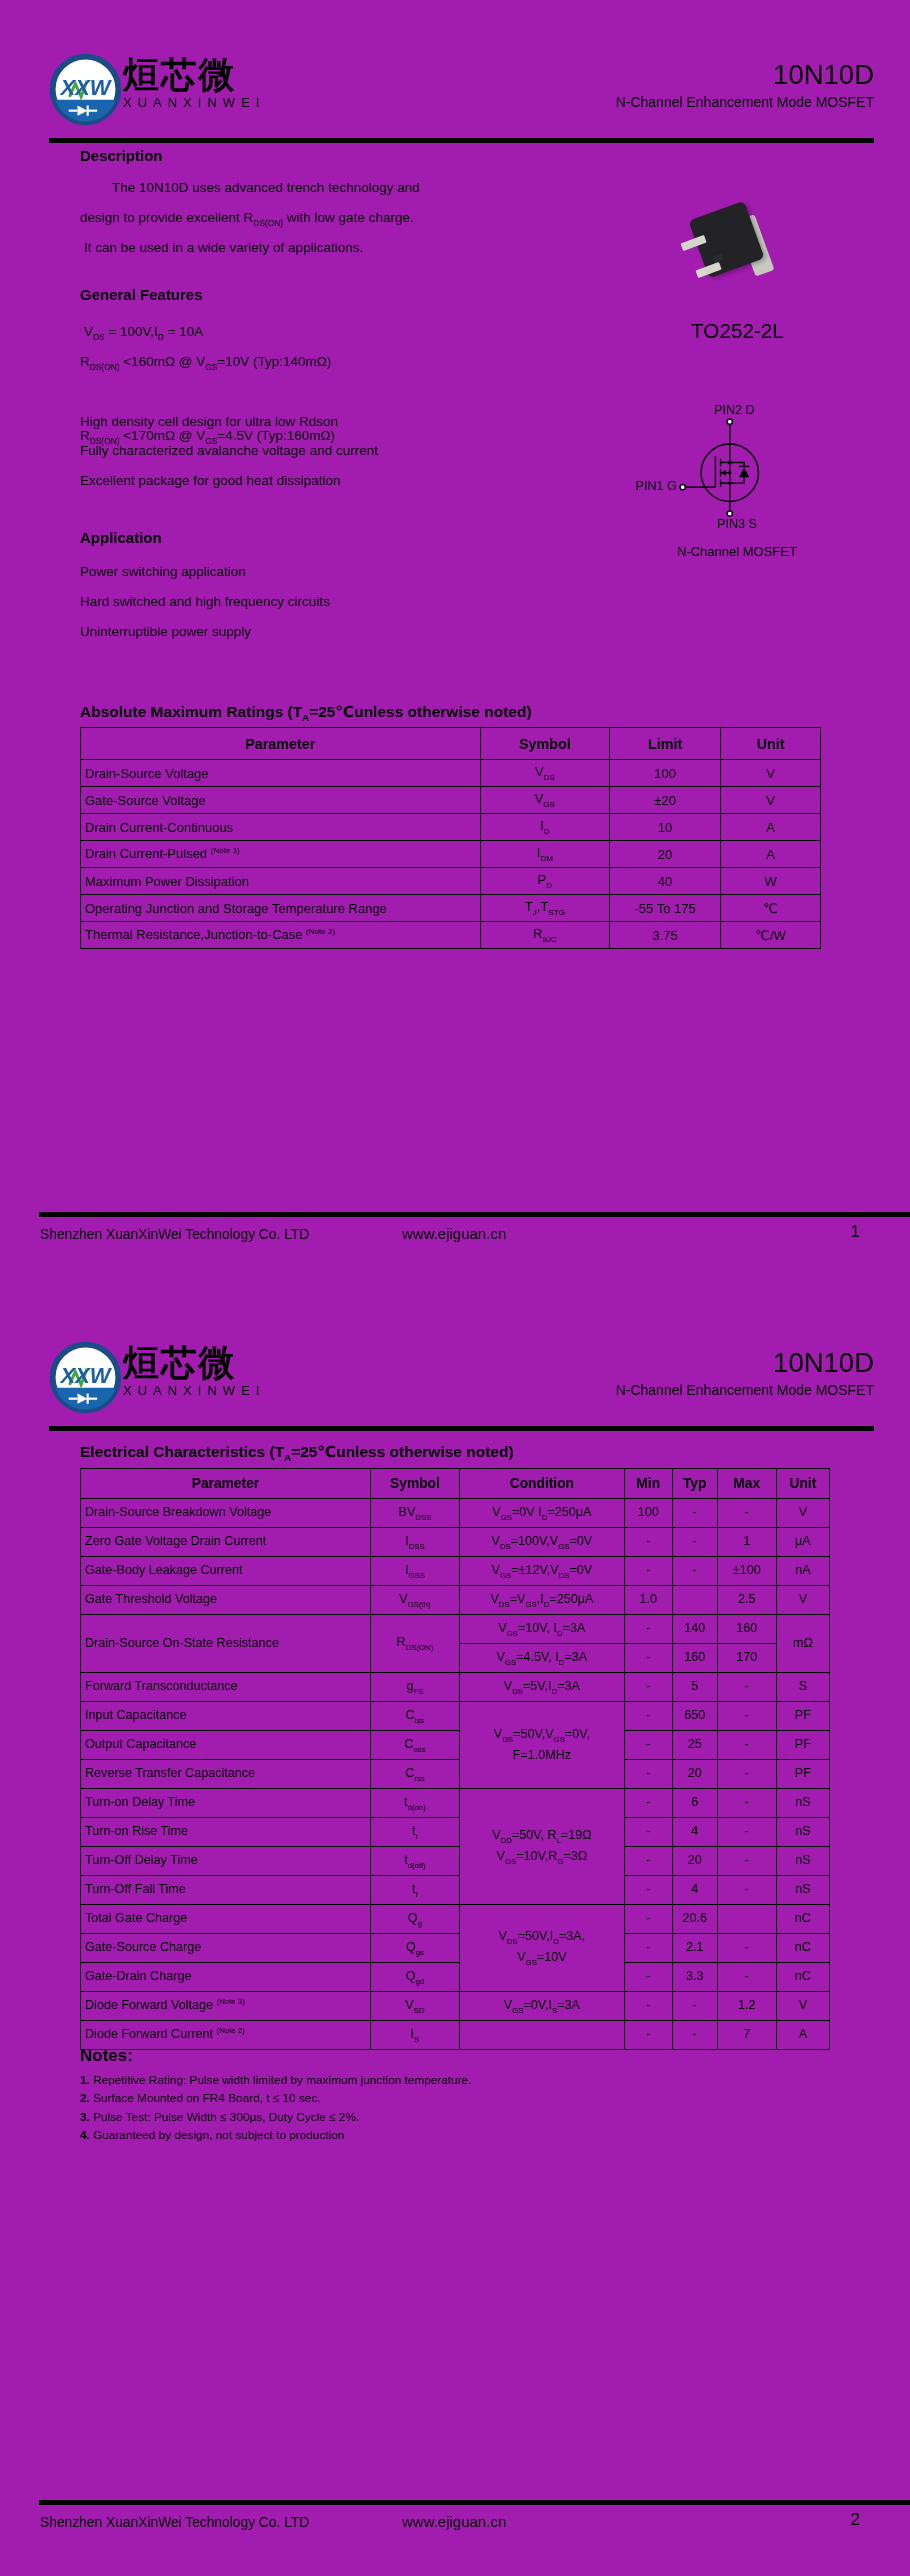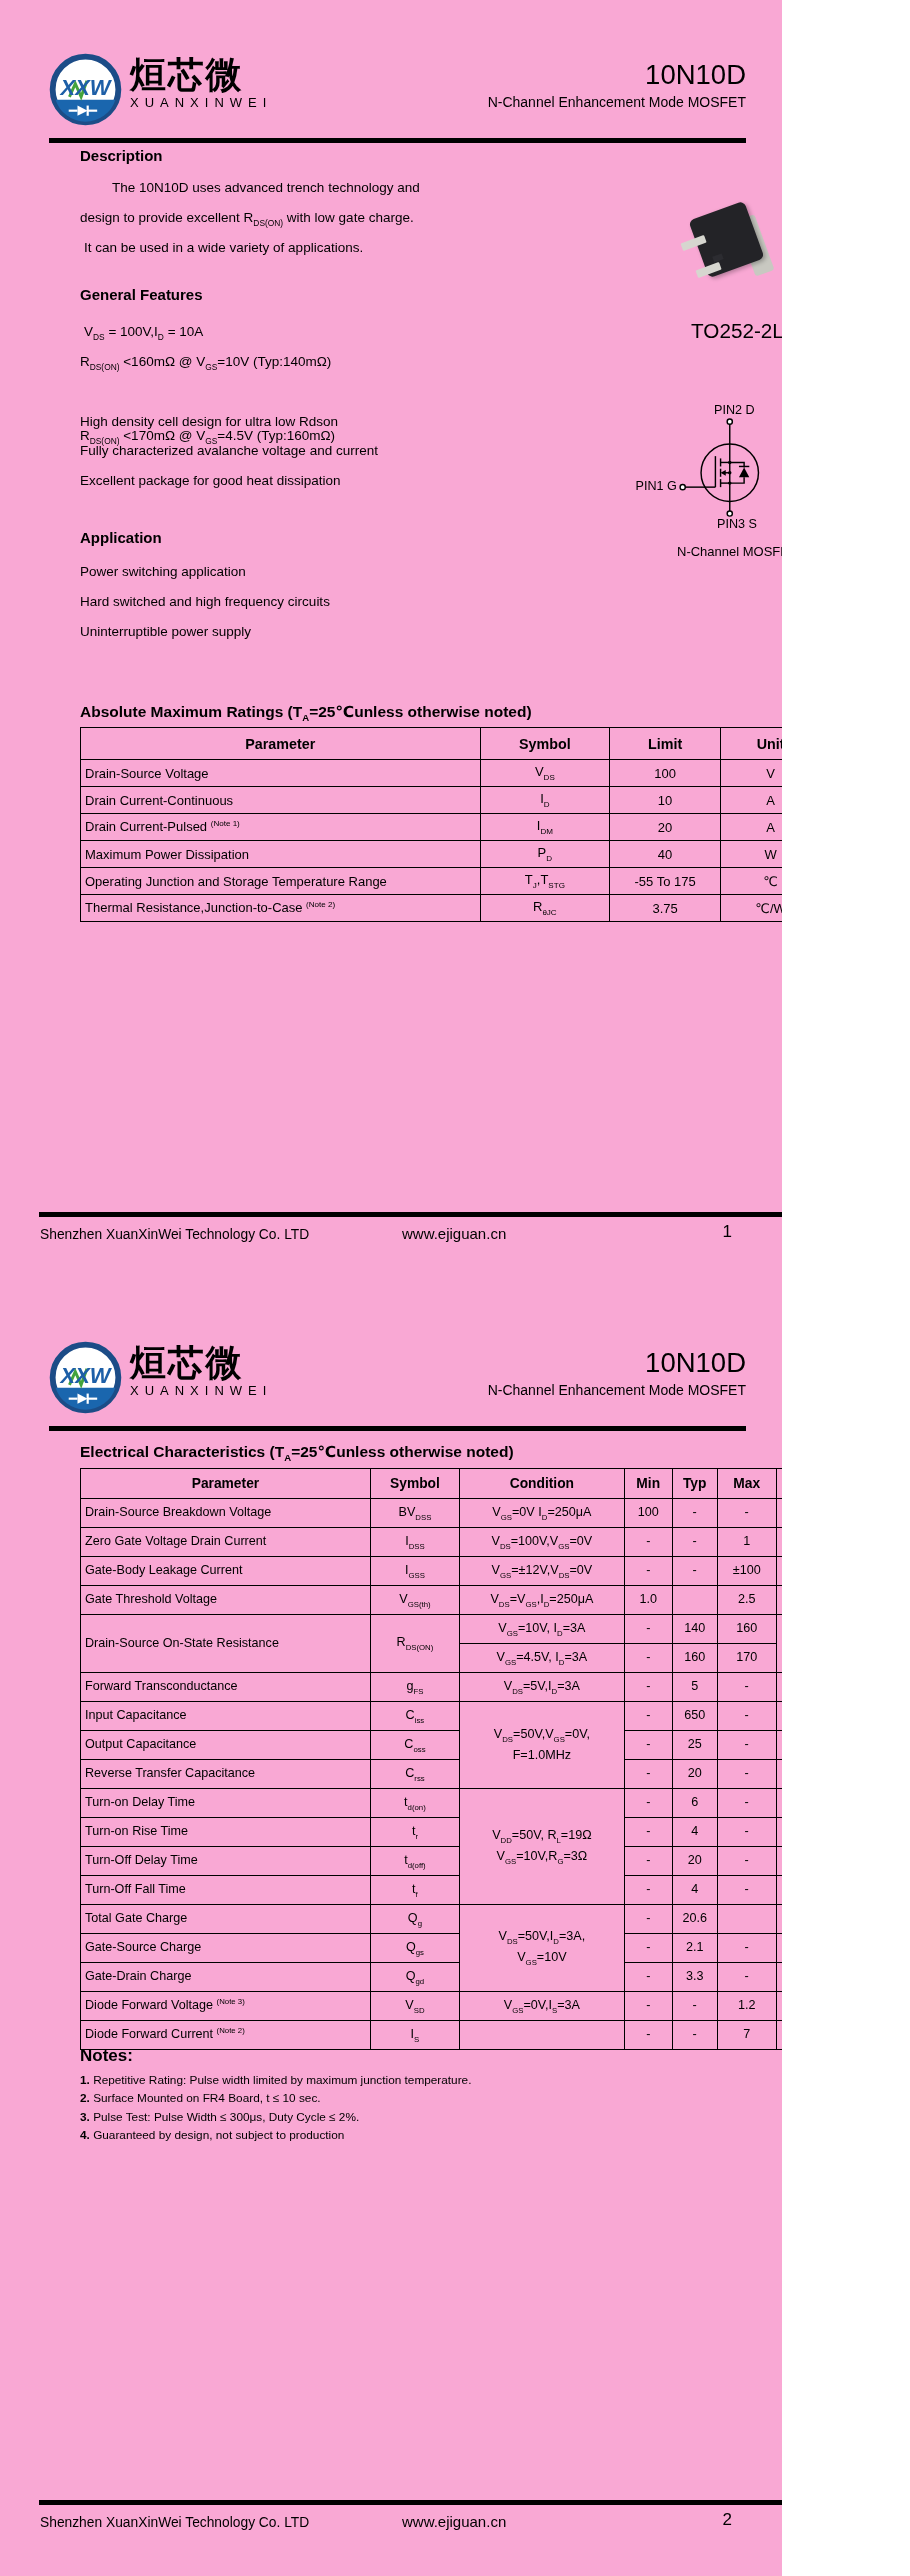--- a/index.html
+++ b/index.html
@@ -1,22 +1,22 @@
 <!DOCTYPE html>
 <html style="font-size:9.2px"><head>
 <meta charset="utf-8">
 <style>
   html,body{margin:0;padding:0;background:#fff;}
   body{width:910px;font-family:"Liberation Sans","DejaVu Sans",sans-serif;color:#000;}
-  .page{position:relative;width:782px;height:1288px;background:#f9a8d4;overflow:hidden;}
+  .page{position:relative;width:910px;height:1288px;background:#a21caf;overflow:hidden;}
   .abs{position:absolute;white-space:nowrap;}
   
   .header-logo{position:absolute;left:49px;top:53px;display:flex;align-items:flex-start;}
   .logo-mark{width:73px;height:73px;flex:0 0 auto;}
-  .logo-text{margin-left:8px;padding-top:3.4px;}
+  .logo-text{margin-left:1px;padding-top:3.4px;}
   .logo-cn{font-size:36px;font-weight:bold;letter-spacing:1.7px;line-height:1.05;}
   .logo-en{font-size:13px;letter-spacing:6px;margin-top:1.1px;}
   .title-block{position:absolute;right:36px;top:61px;text-align:right;}
   .part-number{font-size:27.5px;line-height:1.05;}
   .part-subtitle{font-size:14px;margin-top:4.6px;}
   .header-rule{position:absolute;left:49px;right:36px;top:138px;height:4.6px;background:#000;}
   
   .sec-heading{font-weight:bold;font-size:15px;}
   .tbl-heading{font-weight:bold;font-size:15.5px;}
   .body-line{font-size:13.5px;}
@@ -161,20 +161,26 @@
         </tr>
       </thead>
       <tbody>
         <tr>
           <td class="al">Drain-Source Voltage</td>
           <td>V<sub>DS</sub></td>
           <td>100</td>
           <td>V</td>
         </tr>
         <tr>
+          <td class="al">Gate-Source Voltage</td>
+          <td>V<sub>GS</sub></td>
+          <td>±20</td>
+          <td>V</td>
+        </tr>
+        <tr>
           <td class="al">Drain Current-Continuous</td>
           <td>I<sub>D</sub></td>
           <td>10</td>
           <td>A</td>
         </tr>
         <tr>
           <td class="al">Drain Current-Pulsed <sup>(Note 1)</sup></td>
           <td>I<sub>DM</sub></td>
           <td>20</td>
           <td>A</td>

